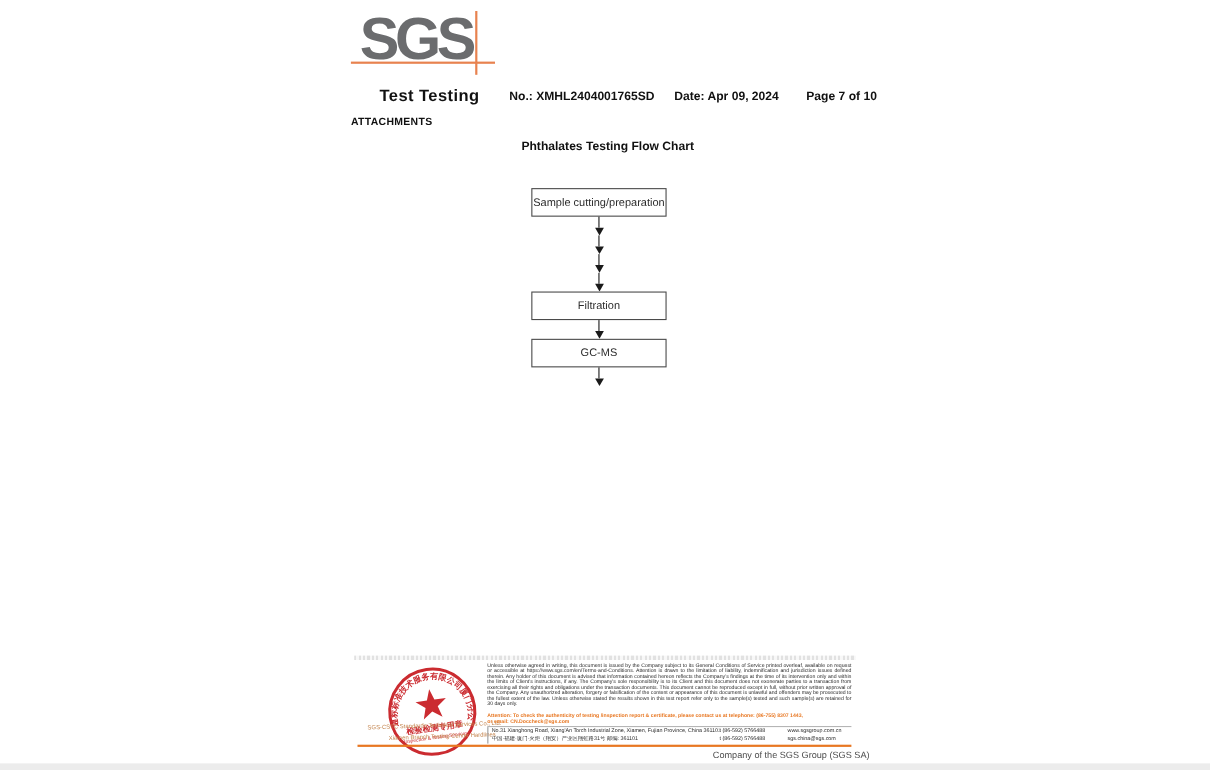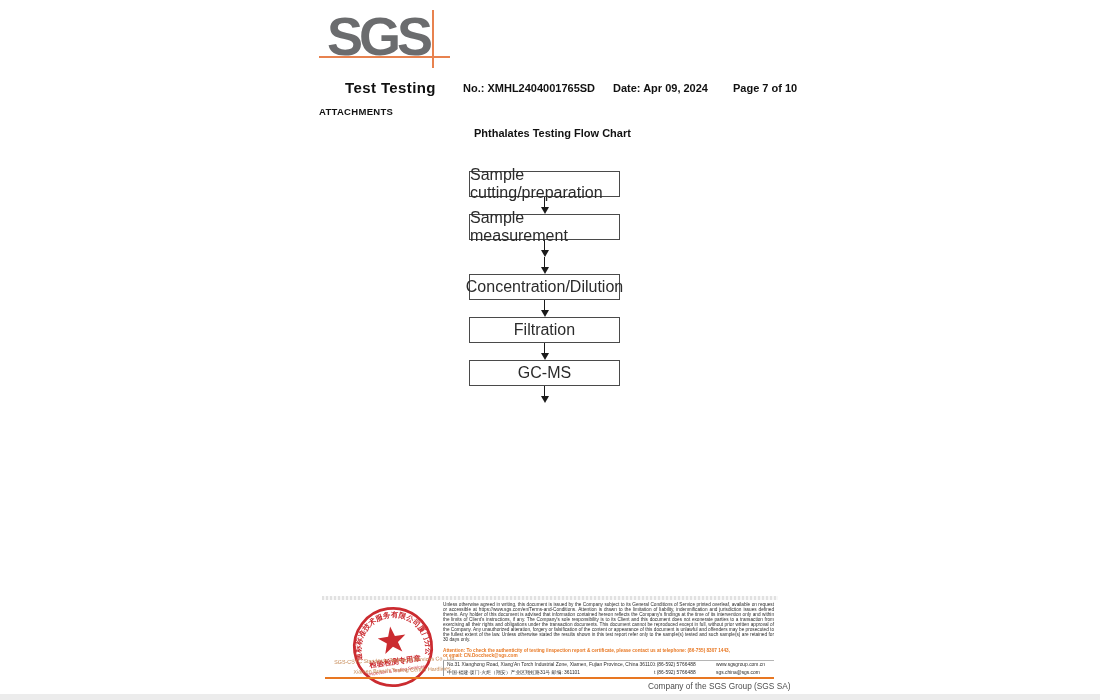--- a/index.html
+++ b/index.html
@@ -15,22 +15,22 @@
   
   .report-title{position:absolute;left:345px;top:79px;font-size:15px;font-weight:bold;letter-spacing:.4px;color:#111;}
   .hdr{position:absolute;top:82px;font-size:11px;font-weight:bold;color:#111;white-space:nowrap;}
   .hdr-no{left:463px;} .hdr-date{left:613px;} .hdr-page{left:733px;text-align:center;}
   .attachments{position:absolute;left:319px;top:106px;font-size:9.5px;font-weight:bold;letter-spacing:.3px;color:#111;}
 
   
   .flow-title{position:absolute;left:474px;top:127px;width:160px;text-align:left;
               font-size:11px;font-weight:bold;color:#111;}
   .flow-col{position:absolute;left:469px;top:171px;width:151px;display:flex;flex-direction:column;align-items:center;}
-  .flow-box{box-sizing:border-box;width:151px;height:26px;border:1px solid #4a4a4a;background:#fff;
-            display:flex;align-items:center;justify-content:center;font-size:16px;color:#2b2b2b;}
+  .flow-box{box-sizing:border-box;width:123px;height:26px;border:1px solid #4a4a4a;background:#fff;
+            display:flex;align-items:center;justify-content:center;font-size:10px;color:#2b2b2b;}
   .flow-arrow{height:17px;display:flex;flex-direction:column;align-items:center;}
   .flow-arrow .shaft{width:1.4px;height:10px;background:#1a1a1a;}
   .flow-arrow .head{width:0;height:0;border-left:4.5px solid transparent;border-right:4.5px solid transparent;
                     border-top:7px solid #1a1a1a;}
 
   
   .microprint{position:absolute;left:322px;top:596px;width:456px;height:3.5px;opacity:.45;
               background:repeating-linear-gradient(90deg,#bdbdbd 0 2px,#efefef 2px 4px);}
   .disclaimer{position:absolute;left:443px;top:602px;width:331px;font-size:4.7px;line-height:5.05px;
               color:#2a2a2a;text-align:justify;}
@@ -69,30 +69,28 @@
   <div class="hdr hdr-page">Page 7 of  10</div>
   <div class="attachments">ATTACHMENTS</div>
 
   <div class="flow-title">Phthalates Testing Flow Chart</div>
   <div class="flow-col">
     <div class="flow-box">Sample cutting/preparation</div>
     <div class="flow-arrow">
         <div class="shaft"></div>
         <div class="head"></div>
       </div>
-    <div class="flow-box">Sample measurement</div>
     <div class="flow-arrow">
         <div class="shaft"></div>
         <div class="head"></div>
       </div>
     <div class="flow-arrow">
         <div class="shaft"></div>
         <div class="head"></div>
       </div>
-    <div class="flow-box">Concentration/Dilution</div>
     <div class="flow-arrow">
         <div class="shaft"></div>
         <div class="head"></div>
       </div>
     <div class="flow-box">Filtration</div>
     <div class="flow-arrow">
         <div class="shaft"></div>
         <div class="head"></div>
       </div>
     <div class="flow-box">GC-MS</div>

